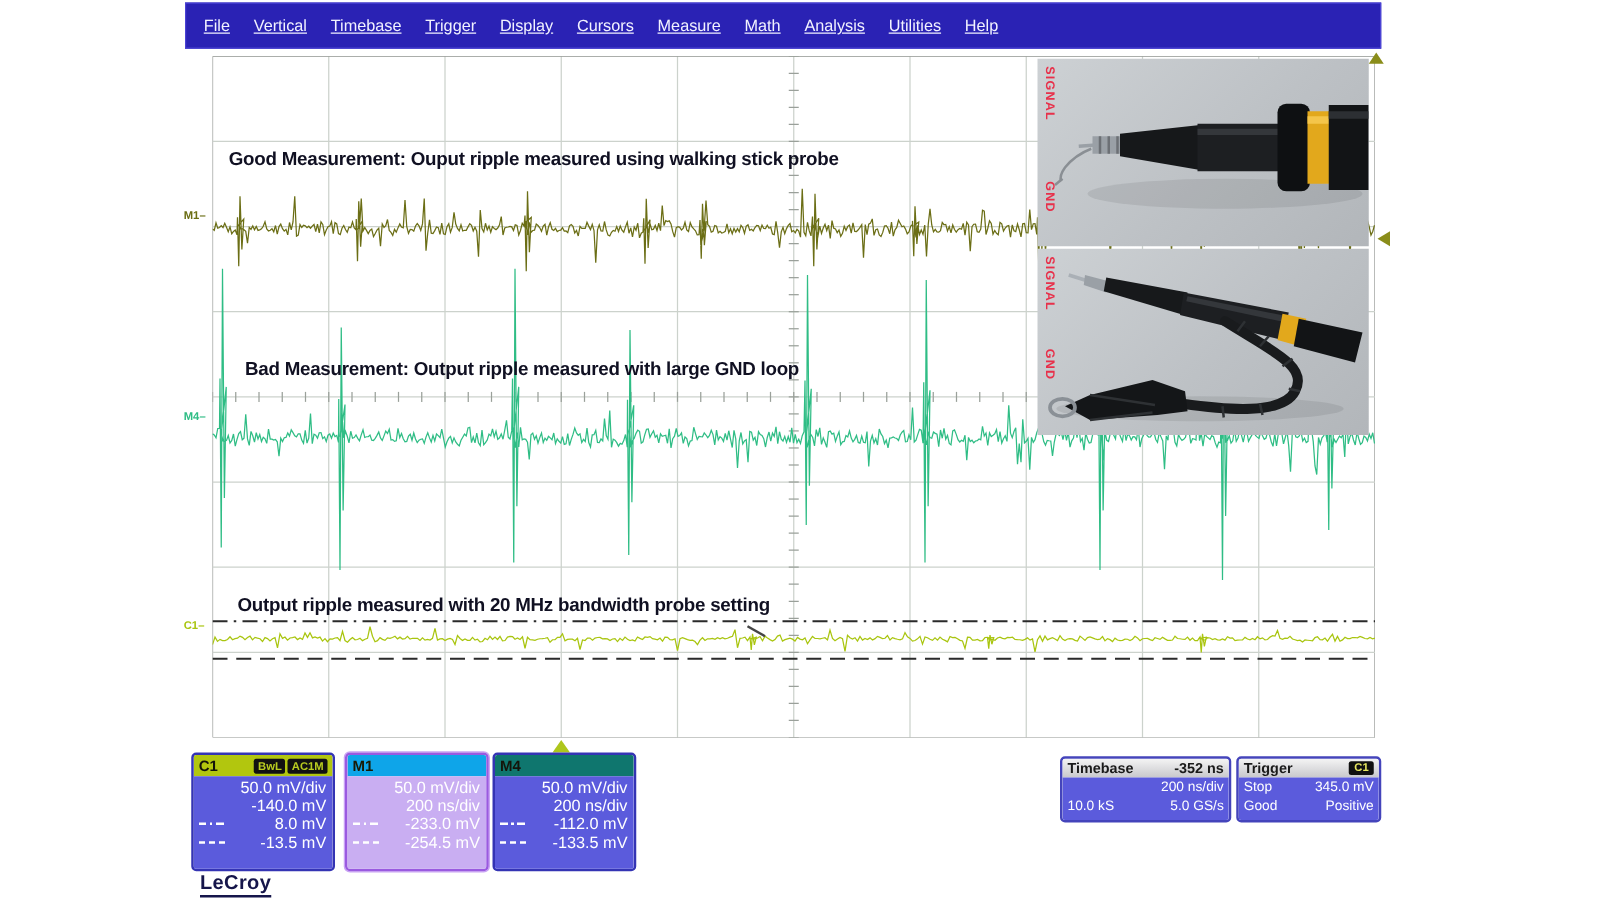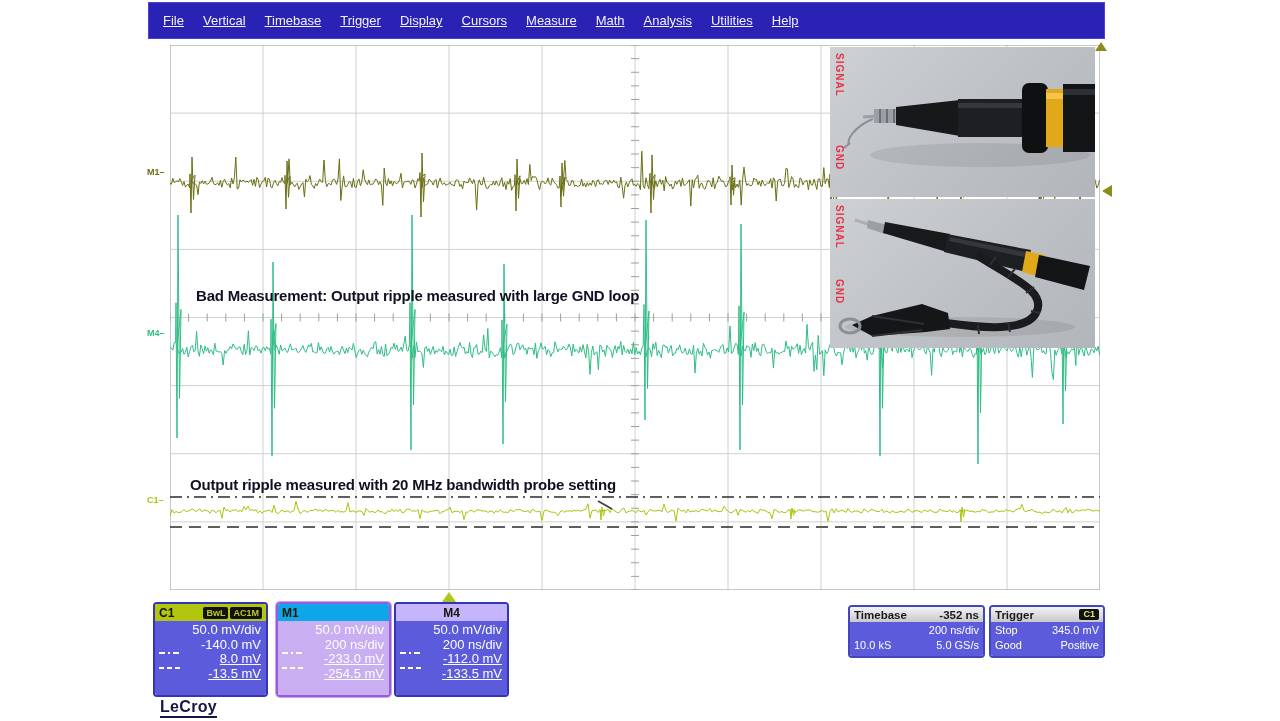--- a/index.html
+++ b/index.html
@@ -52,33 +52,33 @@
   #tri-trig-pos{left:442px;top:592px;border-left:7px solid transparent;border-right:7px solid transparent;border-bottom:10px solid #aec61c;}
   
   .panel{position:absolute;box-sizing:border-box;border-radius:4px;overflow:hidden;z-index:8;}
   .chan{width:115px;height:95px;border:2px solid #3434b4;}
   #panel-c1{left:153px;top:602px;}
   #panel-m1{left:276px;top:602px;border-color:#9a5ae0;box-shadow:0 0 0 1px #c9a4f4;}
   #panel-m4{left:394px;top:602px;}
   .chan-head{height:17px;display:flex;align-items:center;padding:0 4px;gap:3px;}
   #panel-c1 .chan-head{background:#b2c60e;}
   #panel-m1 .chan-head{background:#0ea5e9;}
-  #panel-m4 .chan-head{background:#c4b5fd;justify-content:center;}
+  #panel-m4 .chan-head{background:#0f766e;}
   .chan-name{font-size:12px;font-weight:bold;color:#14140a;}
   #panel-m1 .chan-name{color:#1a1a04;}
   .badge{
     background:#111;color:#b8cc20;font-size:9px;font-weight:bold;
     padding:0 3px;border-radius:2px;line-height:12px;margin-left:2px;
   }
   .badges{margin-left:auto;display:flex;}
   .chan-body{height:78px;padding:2px 5px 0 4px;box-sizing:border-box;}
   #panel-c1 .chan-body,#panel-m4 .chan-body{background:#5b5bdc;}
   #panel-m1 .chan-body{background:#c9aef2;}
   .chan-body .row{font-size:13px;color:#ffffff;text-align:right;line-height:14.5px;white-space:nowrap;}
-  .cursor-row{display:flex;justify-content:space-between;text-decoration:underline;}
+  .cursor-row{display:flex;align-items:center;justify-content:space-between;}
   .cursor-row:first-of-type{margin-top:7px;}
   .ic{display:inline-block;width:22px;height:2px;}
   .dashdot{background:repeating-linear-gradient(90deg,#fff 0 6px,transparent 6px 9px,#fff 9px 11px,transparent 11px 14px);}
   .dashed{background:repeating-linear-gradient(90deg,#fff 0 5px,transparent 5px 8px);}
   .tb{width:137px;height:53px;border:2px solid #4444bb;}
   #panel-timebase{left:848px;top:605px;}
   #panel-trigger{left:989px;top:605px;width:116px;}
   .tb-head{
     height:15px;background:linear-gradient(#f4f4f4,#c8c8cc);
     display:flex;align-items:center;justify-content:space-between;
@@ -229,20 +229,21 @@
     </svg>
   <svg id="trace-svg" width="930" height="545">
       <polyline points="0.0,138.1 1.4,139.3 2.8,133.3 4.2,137.5 5.6,137.0 7.0,135.5 8.4,137.0 9.8,133.6 11.2,136.8 12.6,140.4 14.0,136.5 15.4,142.1 16.8,140.2 18.2,139.1 19.6,142.9 20,128.9 21,168.0 22,112.0 23.5,154.5 25,130.2 21.0,135.0 22.4,138.0 23.8,138.0 25.2,138.9 26.6,140.1 28.0,149.6 29.4,136.9 30.8,138.5 32.2,135.7 33.6,138.9 35.0,136.1 36.4,139.3 37.8,138.9 39.2,138.1 40.6,136.0 42.0,132.4 43.4,138.1 44.8,139.8 46.2,139.2 47.6,137.9 49.0,140.4 50.4,135.4 51.8,142.3 53.2,136.3 54.6,134.3 56.0,137.9 57.4,139.9 58.8,138.5 60.2,142.9 61.6,133.0 63.0,138.9 64.4,132.6 65.8,112.0 67.2,144.0 68.6,143.1 70.0,134.7 71.4,137.0 72.8,135.2 74.2,135.7 75.6,137.2 77.0,136.0 78.4,137.6 79.8,135.9 81.2,134.5 82.6,140.3 84.0,134.3 85.4,141.4 86.8,132.5 88.2,134.5 89.6,142.7 91.0,139.0 92.4,136.4 93.8,135.9 95.2,132.4 96.6,142.0 98.0,133.1 99.4,134.1 100.8,141.9 102.2,142.7 103.6,137.6 105.0,135.4 106.4,138.6 107.8,140.8 109.2,136.6 110.6,137.2 112.0,132.5 113.4,137.4 114.8,138.8 115,130.3 116,164.0 117,116.0 118.5,152.3 120,131.4 116.2,138.1 117.6,137.8 119.0,113.9 120.4,139.8 121.8,137.1 123.2,139.3 124.6,141.9 126.0,139.4 127.4,138.3 128.8,144.3 130.2,141.8 131.6,139.0 133.0,137.6 134.4,151.9 135.8,134.2 137.2,136.9 138.6,135.5 140.0,130.6 141.4,139.3 142.8,140.9 144.2,143.4 145.6,138.5 147.0,140.7 148.4,137.3 149.8,134.1 151.2,136.7 152.6,137.3 154.0,115.0 155.4,136.4 156.8,141.7 158.2,138.6 159.6,138.7 161.0,140.0 162.4,135.8 163.8,133.9 165.2,135.7 166.6,139.4 168.0,134.1 169.4,113.8 170.8,155.5 172.2,141.4 173.6,130.9 175.0,141.5 176.4,141.8 177.8,139.5 179.2,136.6 180.6,137.1 182.0,142.5 183.4,133.5 184.8,142.0 186.2,142.6 187.6,136.3 189.0,134.0 190.4,140.7 191.8,136.9 193.2,124.8 194.6,134.2 196.0,137.7 197.4,139.7 198.8,134.9 200.2,139.8 201.6,139.2 203.0,139.2 204.4,136.5 205.8,134.0 207.2,135.3 208.6,139.8 210.0,136.8 211.4,140.0 212.8,160.4 214.2,123.1 215.6,137.9 217.0,140.6 218.4,133.6 219.8,139.0 221.2,135.9 222.6,140.8 224.0,136.3 225.4,137.8 226.8,138.7 228.2,137.4 229.6,134.9 231.0,128.3 232.4,143.0 233.8,137.4 235.2,136.8 236.6,136.6 238.0,136.1 239.4,136.5 240.8,139.4 242.2,134.9 243.6,135.4 245.0,143.0 246.4,139.4 247.8,133.7 249.2,135.8 250,127.5 251,172.0 252,108.0 253.5,156.7 255,129.0 250.6,132.6 252.0,142.9 253.4,132.8 254.8,140.9 256.2,139.4 257.6,139.1 259.0,134.2 260.4,135.4 261.8,137.2 263.2,140.0 264.6,135.8 266.0,134.4 267.4,143.1 268.8,136.6 270.2,133.1 271.6,138.4 273.0,139.4 274.4,137.7 275.8,140.3 277.2,139.4 278.6,139.1 280.0,137.1 281.4,139.9 282.8,139.8 284.2,141.1 285.6,135.7 287.0,134.6 288.4,136.0 289.8,141.4 291.2,139.4 292.6,143.8 294.0,136.1 295.4,137.7 296.8,137.6 298.2,137.6 299.6,132.9 301.0,135.9 302.4,138.7 303.8,134.5 305.2,139.4 306.6,165.1 308.0,138.9 309.4,134.8 310.8,139.7 312.2,139.8 313.6,132.2 315.0,138.9 316.4,143.1 317.8,143.8 319.2,140.8 320.6,139.4 322.0,140.0 323.4,136.3 324.8,140.2 326.2,135.8 327.6,139.2 329.0,140.8 330.4,136.5 331.8,132.7 333.2,141.6 334.6,137.3 336.0,144.6 337.4,136.5 338.8,139.2 340.2,133.6 341.6,145.3 343.0,141.6 344.4,140.6 345,129.6 346,166.0 347,114.0 348.5,153.4 350,130.8 345.8,139.4 347.2,135.9 348.6,139.9 350.0,133.9 351.4,138.8 352.8,138.3 354.2,135.4 355.6,139.4 357.0,133.6 358.4,139.5 359.8,119.4 361.2,135.5 362.6,131.5 364.0,132.2 365.4,131.7 366.8,134.1 368.2,140.3 369.6,144.7 371.0,137.2 372.4,136.3 373.8,136.9 375.2,139.0 376.6,137.6 378.0,132.8 379.4,138.9 380.8,140.2 382.2,133.1 383.6,136.5 385.0,138.1 386.4,139.6 387.8,142.9 389.2,142.8 390,131.0 391,162.0 392,118.0 393.5,151.2 395,132.0 390.6,151.2 392.0,139.3 393.4,137.0 394.8,115.4 396.2,134.7 397.6,136.1 399.0,140.7 400.4,140.0 401.8,135.4 403.2,136.0 404.6,141.3 406.0,140.1 407.4,141.4 408.8,141.0 410.2,140.1 411.6,134.1 413.0,141.2 414.4,138.0 415.8,142.0 417.2,137.7 418.6,140.7 420.0,137.9 421.4,140.4 422.8,135.3 424.2,137.1 425.6,141.7 427.0,135.9 428.4,134.8 429.8,139.3 431.2,138.4 432.6,139.7 434.0,137.0 435.4,135.3 436.8,135.6 438.2,139.5 439.6,135.1 441.0,137.8 442.4,137.9 443.8,135.2 445.2,137.6 446.6,136.8 448.0,142.2 449.4,142.7 450.8,132.1 452.2,141.3 453.6,153.2 455.0,140.5 456.4,137.0 457.8,142.0 459.2,137.9 460.6,135.3 462.0,133.8 463.4,140.4 464.8,139.4 466.2,141.3 467.6,138.4 469.0,139.8 470.4,144.7 471.8,106.1 473.2,140.8 474.6,143.5 476.0,132.8 477.4,139.7 478.8,143.7 480,128.2 481,168.0 482,110.0 483.5,154.5 485,129.6 480.2,137.8 481.6,134.4 483.0,140.3 484.4,143.6 485.8,135.9 487.2,141.7 488.6,137.4 490.0,134.4 491.4,139.4 492.8,135.1 494.2,145.8 495.6,131.5 497.0,137.6 498.4,138.2 499.8,141.1 501.2,139.0 502.6,144.1 504.0,141.7 505.4,136.0 506.8,139.3 508.2,136.1 509.6,135.0 511.0,141.5 512.4,133.2 513.8,140.1 515.2,140.2 516.6,138.8 518.0,136.9 519.4,134.7 520.8,161.1 522.2,134.6 523.6,142.7 525.0,134.3 526.4,133.5 527.8,130.1 529.2,143.3 530.6,138.8 532.0,138.2 533.4,142.9 534.8,144.2 536.2,140.9 537.6,135.9 539.0,135.6 540.4,137.6 541.8,142.0 543.2,132.7 544.6,143.9 546.0,138.9 547.4,136.9 548.8,131.2 550.2,133.8 551.6,136.4 553.0,135.8 554.4,138.3 555.8,142.0 557.2,140.6 558.6,135.8 560.0,134.5 560,131.7 561,160.0 562,120.0 563.5,150.1 565,132.6 561.4,135.2 562.8,144.9 564.2,135.3 565.6,142.6 567.0,139.0 568.4,142.4 569.8,135.0 571.2,160.1 572.6,134.4 574.0,122.1 575.4,135.0 576.8,140.5 578.2,138.5 579.6,140.5 581.0,140.7 582.4,139.6 583.8,133.0 585.2,134.8 586.6,134.5 588.0,139.8 589.4,136.3 590.8,141.3 592.2,135.0 593.6,138.6 595.0,140.7 596.4,138.8 597.8,137.8 599.2,138.4 600.6,133.7 602.0,143.1 603.4,132.8 604.8,135.0 606.2,156.0 607.6,136.3 609.0,134.4 610.4,134.3 611.8,140.4 613.2,140.8 614.6,138.3 616.0,123.2 617.4,124.0 618.8,142.6 620.2,137.8 621.6,131.6 623.0,133.8 624.4,142.3 625.8,139.4 627.2,141.6 628.6,142.8 630.0,132.9 631.4,134.0 632.8,139.9 634.2,137.4 635.6,135.8 637.0,135.5 638.4,144.8 639.8,134.9 641.2,139.6 642.6,140.3 644.0,134.2 645.4,138.8 646.8,144.5 648.2,134.1 649.6,133.8 651.0,141.2 652.4,141.3 653.8,122.6 655.2,138.7 656.6,134.0 658.0,133.9 659.4,142.5 660,128.9 661,168.0 662,112.0 663.5,154.5 665,130.2 660.8,144.3 662.2,135.2 663.6,132.8 665.0,136.7 666.4,156.0 667.8,135.5 669.2,141.8 670.6,142.2 672.0,140.7 673.4,139.6 674.8,139.9 676.2,134.6 677.6,142.2 679.0,138.7 680.4,139.6 681.8,134.4 683.2,139.6 684.6,133.5 686.0,141.2 687.4,137.3 688.8,131.7 690.2,134.5 691.6,138.2 693.0,137.6 694.4,143.1 695.8,134.1 697.2,140.2 698.6,138.8 700.0,139.8 701.4,139.8 702.8,137.6 704.2,136.2 705.6,134.8 707.0,139.8 708.4,134.6 709.8,138.9 711.2,139.4 712.6,134.5 714.0,140.4 715.4,139.3 716.8,134.0 718.2,158.9 719.6,140.7 721.0,136.9 722.4,139.4 723.8,132.2 725.2,137.5 726.6,138.9 728.0,136.9 729.4,137.4 730.8,138.8 732.2,136.6 733.6,131.3 735.0,144.7 736.4,144.8 737.8,140.7 739.2,134.1 740.6,137.5 742.0,135.4 743.4,132.8 744.8,140.3 746.2,134.8 747.6,137.9 749.0,133.0 750.4,140.9 751.8,137.4 753.2,135.6 754.6,135.0 756.0,139.9 757.4,143.1 758.8,139.2 760.2,142.5 761.6,144.8 763.0,137.7 764.4,140.5 765.8,132.9 767.2,155.9 768.6,131.8 770.0,140.8 771.4,140.2 772.8,147.2 774.2,133.6 775.6,133.9 777.0,138.3 778.4,142.9 779.8,136.4 781.2,134.1 782.6,134.9 784.0,137.5 785.4,133.2 786.8,137.3 788.2,137.6 789.6,139.8 790,131.0 791,164.0 792,118.0 793.5,152.3 795,132.0 791.0,138.4 792.4,132.9 793.8,141.6 795.2,141.6 796.6,135.0 798.0,137.2 799.4,139.5 800.8,136.4 802.2,137.9 803.6,138.3 805.0,138.4 806.4,141.0 807.8,141.1 809.2,140.8 810.6,133.9 812.0,136.3 813.4,145.6 814.8,137.6 816.2,143.8 817.6,139.4 819.0,137.3 820.4,136.2 821.8,142.5 823.2,140.0 824.6,134.6 826.0,141.7 827.4,141.9 828.8,132.9 830.2,140.4 831.6,138.7 833.0,143.2 834.4,131.1 835.8,139.4 837.2,137.3 838.6,138.3 840.0,139.3 841.4,137.7 842.8,142.8 844.2,140.0 845.6,145.1 847.0,142.4 848.4,136.6 849.8,137.3 851.2,136.0 852.6,132.2 854.0,143.9 855.4,138.8 856.8,136.5 858.2,142.0 859.6,135.3 861.0,137.9 862.4,136.6 863.8,137.1 865.2,138.7 866.6,139.8 868.0,139.3 869.4,157.0 870,129.6 871,166.0 872,114.0 873.5,153.4 875,130.8 870.8,138.0 872.2,138.3 873.6,138.5 875.0,137.2 876.4,141.0 877.8,141.3 879.2,134.6 880.6,139.6 882.0,140.6 883.4,137.5 884.8,153.6 886.2,112.8 887.6,135.6 889.0,134.4 890.4,136.3 891.8,142.5 893.2,137.8 894.6,140.8 896.0,137.3 897.4,134.2 898.8,141.4 900.2,138.4 901.6,138.1 903.0,131.8 904.4,140.4 905.8,139.1 907.2,140.0 908.6,134.0 910.0,158.9 911.4,138.0 912.8,138.8 914.2,139.6 915.6,140.1 917.0,138.2 918.4,144.7 919.8,135.8 921.2,144.4 922.6,134.6 924.0,131.5 925.4,136.6 926.8,143.1 928.2,140.2 929.6,135.2" fill="none" stroke="#6b6e15" stroke-width="1"></polyline>
       <polyline points="0.0,302.1 1.4,303.0 2.8,305.2 4.2,297.8 5.6,297.6 6,257.8 7,393.0 8,170.0 9.5,353.4 11,264.5 7.0,301.8 8.4,307.8 9.8,308.1 11.2,307.3 12.6,303.4 14.0,309.4 15.4,307.3 16.8,302.2 18.2,311.9 19.6,306.5 21.0,301.8 22.4,300.2 23.8,306.8 25.2,305.5 26.6,286.4 28.0,306.1 29.4,311.3 30.8,300.1 32.2,303.6 33.6,308.7 35.0,301.1 36.4,306.2 37.8,302.6 39.2,308.2 40.6,304.9 42.0,306.1 43.4,309.7 44.8,298.2 46.2,306.3 47.6,306.3 49.0,307.1 50.4,306.6 51.8,308.4 53.2,320.0 54.6,305.5 56.0,308.3 57.4,305.2 58.8,304.9 60.2,301.3 61.6,303.9 63.0,298.9 64.4,301.1 65.8,303.7 67.2,304.5 68.6,302.0 70.0,302.0 71.4,307.1 72.8,309.7 74.2,299.3 75.6,309.5 77.0,305.4 78.4,285.8 79.8,310.0 81.2,302.4 82.6,303.2 84.0,305.6 85.4,301.2 86.8,301.1 88.2,305.9 89.6,304.5 91.0,308.2 92.4,303.2 93.8,302.2 95.2,305.6 96.6,301.5 98.0,304.2 99.4,303.3 100.8,308.9 101,274.2 102,411.0 103,217.0 104.5,363.3 106,278.6 102.2,304.3 103.6,285.7 105.0,305.4 106.4,300.1 107.8,304.0 109.2,309.3 110.6,300.0 112.0,305.5 113.4,305.0 114.8,303.0 116.2,305.7 117.6,307.6 119.0,302.9 120.4,298.8 121.8,305.0 123.2,304.4 124.6,304.3 126.0,303.0 127.4,307.1 128.8,307.4 130.2,305.7 131.6,303.3 133.0,300.6 134.4,305.3 135.8,307.4 137.2,303.7 138.6,299.9 140.0,301.8 141.4,298.4 142.8,307.0 144.2,306.7 145.6,308.1 147.0,307.7 148.4,297.6 149.8,305.1 151.2,301.8 152.6,306.0 154.0,308.5 155.4,308.1 156.8,303.8 158.2,302.4 159.6,307.2 161.0,301.4 162.4,306.2 163.8,309.1 165.2,307.2 166.6,306.4 168.0,306.1 169.4,309.7 170.8,304.7 172.2,301.3 173.6,305.3 175.0,308.6 176.4,303.3 177.8,307.7 179.2,302.2 180.6,303.5 182.0,305.1 183.4,298.3 184.8,305.5 186.2,312.6 187.6,308.4 189.0,305.5 190.4,304.1 191.8,309.3 193.2,305.3 194.6,308.6 196.0,310.4 197.4,311.7 198.8,307.2 200.2,304.8 201.6,302.3 203.0,303.8 204.4,297.3 205.8,296.8 207.2,309.1 208.6,304.6 210.0,309.3 211.4,301.5 212.8,309.3 214.2,311.5 215.6,299.1 217.0,310.8 218.4,309.1 219.8,306.9 221.2,302.3 222.6,303.7 224.0,298.2 225.4,304.5 226.8,299.9 228.2,306.4 229.6,305.2 231.0,302.1 232.4,306.4 233.8,299.1 235.2,291.2 236.6,304.8 238.0,306.2 239.4,299.7 240,257.8 241,405.0 242,170.0 243.5,360.0 245,264.5 240.8,302.0 242.2,313.2 243.6,301.0 245.0,312.5 246.4,296.9 247.8,306.8 249.2,306.1 250.6,306.5 252.0,308.8 253.4,322.5 254.8,302.8 256.2,301.5 257.6,306.4 259.0,303.6 260.4,309.5 261.8,305.1 263.2,301.4 264.6,309.0 266.0,305.5 267.4,307.3 268.8,304.1 270.2,305.3 271.6,306.8 273.0,301.4 274.4,309.8 275.8,306.1 277.2,308.0 278.6,309.5 280.0,304.3 281.4,310.5 282.8,310.1 284.2,301.9 285.6,311.4 287.0,306.5 288.4,302.5 289.8,297.4 291.2,301.4 292.6,303.2 294.0,302.1 295.4,309.0 296.8,306.5 298.2,308.2 299.6,297.4 301.0,309.0 302.4,312.6 303.8,302.9 305.2,302.7 306.6,299.3 308.0,309.0 309.4,309.1 310.8,306.1 312.2,307.7 313.6,289.9 315.0,303.5 316.4,306.4 317.8,283.4 319.2,312.8 320.6,306.3 322.0,307.1 323.4,309.1 324.8,311.9 326.2,309.7 327.6,310.4 329.0,307.5 330.4,302.6 331.8,312.8 332,274.9 333,399.0 334,219.0 335.5,356.7 337,279.2 333.2,300.0 334.6,313.0 336.0,307.6 337.4,305.6 338.8,301.7 340.2,299.1 341.6,300.0 343.0,309.5 344.4,308.5 345.8,302.9 347.2,298.4 348.6,298.2 350.0,304.8 351.4,302.0 352.8,299.7 354.2,304.8 355.6,303.2 357.0,309.3 358.4,302.1 359.8,304.1 361.2,303.6 362.6,303.2 364.0,309.6 365.4,298.1 366.8,313.4 368.2,305.9 369.6,303.9 371.0,297.8 372.4,304.1 373.8,303.5 375.2,301.3 376.6,309.7 378.0,304.6 379.4,305.9 380.8,311.7 382.2,307.9 383.6,307.5 385.0,296.8 386.4,301.9 387.8,306.6 389.2,304.1 390.6,304.3 392.0,304.4 393.4,301.3 394.8,303.0 396.2,305.1 397.6,303.4 399.0,299.2 400.4,302.7 401.8,310.9 403.2,299.1 404.6,306.9 406.0,304.3 407.4,305.5 408.8,308.1 410.2,301.7 411.6,307.1 413.0,299.6 414.4,306.3 415.8,313.0 417.2,299.3 418.6,306.1 420.0,329.4 421.4,307.6 422.8,301.0 424.2,310.1 425.6,307.7 427.0,306.7 428.4,324.8 429.8,300.1 431.2,300.7 432.6,307.1 434.0,304.9 435.4,311.4 436.8,300.3 438.2,302.6 439.6,303.4 441.0,305.9 442.4,312.6 443.8,305.0 445.2,300.6 446.6,307.9 448.0,301.5 449.4,304.1 450.8,296.5 452.2,309.9 453.6,300.4 455.0,306.4 456.4,307.8 457.8,304.1 459.2,308.9 460.6,304.2 462.0,308.8 463.4,297.2 464.8,309.6 466.2,302.5 467.6,309.1 469.0,306.4 470.4,309.7 471.8,303.5 473.2,300.5 474,259.5 475,375.0 476,175.0 477.5,343.5 479,266.0 474.6,308.0 476.0,311.7 477.4,305.1 478.8,302.8 480.2,305.0 481.6,311.7 483.0,298.7 484.4,304.2 485.8,297.2 487.2,310.5 488.6,305.3 490.0,308.8 491.4,312.9 492.8,300.4 494.2,299.9 495.6,302.3 497.0,301.5 498.4,308.1 499.8,303.9 501.2,300.5 502.6,310.8 504.0,308.5 505.4,308.1 506.8,303.4 508.2,304.5 509.6,299.8 511.0,305.5 512.4,308.4 513.8,306.5 515.2,303.3 516.6,309.0 518.0,309.5 519.4,303.9 520.8,308.8 522.2,309.2 523.6,300.3 525.0,328.1 526.4,307.8 527.8,303.3 529.2,309.4 530.6,306.0 532.0,311.0 533.4,298.2 534.8,302.1 536.2,304.2 537.6,309.9 539.0,307.1 540.4,313.3 541.8,305.5 543.2,305.3 544.6,304.6 546.0,305.4 547.4,305.8 548.8,307.4 550.2,303.0 551.6,300.8 553.0,299.5 554.4,308.4 555.8,308.2 557.2,302.9 558.6,306.8 560.0,281.0 561.4,308.6 562.8,307.2 564.2,302.7 565.6,298.5 567.0,299.2 568.4,309.5 569,260.9 570,405.0 571,179.0 572.5,360.0 574,267.2 569.8,303.8 571.2,310.9 572.6,301.4 574.0,305.1 575.4,305.6 576.8,300.7 578.2,301.7 579.6,302.4 581.0,312.3 582.4,299.0 583.8,305.6 585.2,297.7 586.6,306.3 588.0,303.3 589.4,309.7 590.8,310.9 592.2,299.8 593.6,299.0 595.0,302.5 596.4,306.8 597.8,308.6 599.2,307.2 600.6,308.1 602.0,303.2 603.4,323.1 604.8,304.9 606.2,308.2 607.6,307.2 609.0,309.2 610.4,307.8 611.8,307.5 613.2,306.2 614.6,306.8 616.0,296.0 617.4,303.8 618.8,301.4 620.2,311.4 621.6,301.3 623.0,304.2 624.4,303.2 625.8,302.0 627.2,298.7 628.6,308.4 630.0,300.2 631.4,309.5 632.8,306.0 634.2,303.6 635.6,308.1 637.0,279.3 638.4,301.5 639.8,305.1 641.2,300.2 642.6,297.2 644.0,326.3 645.4,309.9 646.8,324.7 648.2,290.4 649.6,309.3 651.0,308.0 652.4,305.6 653.8,330.7 655.2,304.9 656.6,308.8 658.0,306.7 659.4,301.2 660.8,297.6 662.2,302.5 663.6,301.9 665.0,308.3 666.4,311.1 667.8,307.3 669.2,307.6 670.6,307.8 672.0,319.8 673.4,308.8 674.8,302.5 676.2,302.2 677.6,303.4 679.0,300.5 680.4,306.7 681.8,299.6 683.2,307.3 684.6,300.5 686.0,312.7 687.4,307.7 688.8,305.5 690.2,295.9 691.6,305.1 693.0,294.8 694.4,308.2 695.8,305.7 697.2,315.2 698.6,301.3 700.0,306.4 701.4,309.4 702.8,309.0 704.2,302.3 705.6,295.5 707.0,299.4 708.4,303.3 709,274.9 710,411.0 711,219.0 712.5,363.3 714,279.2 709.8,303.1 711.2,301.3 712.6,323.1 714.0,300.9 715.4,307.2 716.8,308.1 718.2,301.8 719.6,300.3 721.0,303.2 722.4,306.2 723.8,292.8 725.2,301.3 726.6,304.8 728.0,308.1 729.4,296.8 730.8,307.4 732.2,302.2 733.6,303.6 735.0,307.0 736.4,304.4 737.8,304.5 739.2,306.8 740.6,297.4 742.0,312.6 743.4,306.0 744.8,303.3 746.2,298.6 747.6,303.3 749.0,304.6 750.4,304.5 751.8,302.1 753.2,300.9 754.6,306.6 756.0,308.9 757.4,301.2 758.8,304.5 760.2,307.7 761.6,330.3 763.0,303.7 764.4,307.2 765.8,277.6 767.2,302.5 768.6,297.9 770.0,308.8 771.4,311.7 772.8,302.7 774.2,305.6 775.6,307.3 777.0,306.5 778.4,304.8 779.8,298.2 781.2,298.9 782.6,309.7 784.0,306.0 785.4,306.2 786.8,307.0 788.2,277.5 789.6,307.5 791.0,301.5 792.4,312.0 793.8,301.9 795.2,304.1 796.6,305.3 798.0,306.6 799.4,303.6 800.8,304.4 802.2,309.3 803.6,312.7 805.0,308.7 806.4,309.3 807,275.6 808,419.0 809,221.0 810.5,367.7 812,279.8 807.8,306.0 809.2,282.6 810.6,308.6 812.0,307.4 813.4,303.6 814.8,309.5 816.2,307.6 817.6,298.0 819.0,308.0 820.4,305.5 821.8,298.4 823.2,303.1 824.6,308.7 826.0,301.7 827.4,300.2 828.8,308.1 830.2,305.3 831.6,302.9 833.0,299.3 834.4,303.3 835.8,304.7 837.2,305.8 838.6,300.2 840.0,303.6 841.4,306.4 842.8,305.4 844.2,300.1 845.6,302.6 847.0,308.4 848.4,312.1 849.8,302.1 851.2,311.8 852.6,302.3 854.0,301.7 855.4,301.3 856.8,310.1 858.2,305.0 859.6,299.9 861.0,311.9 862.4,332.4 863.8,302.3 865.2,296.6 866.6,304.4 868.0,305.0 869.4,303.8 870.8,300.1 872.2,307.8 873.6,305.5 875.0,309.1 876.4,308.1 877.8,280.0 879.2,298.2 880.6,308.3 882.0,327.8 883.4,334.6 884.8,305.0 886.2,310.3 887.6,305.3 889.0,303.5 890.4,300.8 891.8,308.8 892,285.4 893,379.0 894,249.0 895.5,345.7 897,288.2 893.2,300.1 894.6,303.9 896.0,312.7 897.4,306.6 898.8,309.0 900.2,306.4 901.6,303.8 903.0,305.2 904.4,302.4 905.8,320.6 907.2,285.3 908.6,310.1 910.0,304.3 911.4,301.5 912.8,307.0 914.2,311.0 915.6,300.6 917.0,305.8 918.4,310.5 919.8,309.2 921.2,303.9 922.6,304.9 924.0,307.8 925.4,302.4 926.8,305.8 928.2,301.2 929.6,309.8" fill="none" stroke="#2fbd85" stroke-width="1"></polyline>
       <polyline points="0.0,470.7 2.0,464.7 4.0,468.1 6.0,466.5 8.0,467.4 10.0,467.4 12.0,466.6 14.0,464.4 16.0,466.8 18.0,465.9 20.0,465.5 22.0,463.9 24.0,464.9 26.0,466.7 28.0,465.0 30.0,463.9 32.0,466.9 34.0,464.9 36.0,465.5 38.0,466.0 40.0,468.2 42.0,465.1 44.0,465.9 46.0,467.7 48.0,466.0 50.0,465.1 52.0,473.3 54.0,462.0 56.0,465.7 58.0,464.6 60.0,467.1 62.0,465.4 64.0,465.1 66.0,464.6 68.0,466.7 70.0,465.4 72.0,466.5 74.0,461.4 76.0,464.9 78.0,461.2 80.0,465.3 82.0,464.6 84.0,465.5 86.0,464.7 88.0,467.9 90.0,465.9 92.0,468.4 94.0,466.1 96.0,466.2 98.0,465.4 100.0,465.1 102.0,467.5 104.0,460.1 106.0,467.4 108.0,468.8 110.0,466.6 112.0,465.1 114.0,466.8 116.0,466.6 118.0,465.6 120.0,467.5 122.0,466.4 124.0,465.7 126.0,456.4 128.0,464.0 130.0,468.4 132.0,467.5 134.0,465.1 136.0,466.5 138.0,467.3 140.0,465.3 142.0,465.6 144.0,465.0 146.0,464.0 148.0,466.1 150.0,464.7 152.0,466.2 154.0,465.9 156.0,464.1 158.0,466.3 160.0,465.6 162.0,465.6 164.0,465.7 166.0,467.3 168.0,465.3 170.0,467.1 172.0,466.6 174.0,467.1 176.0,465.7 178.0,457.7 180.0,467.1 182.0,466.1 184.0,465.9 186.0,467.4 188.0,466.3 190.0,465.8 192.0,466.6 194.0,470.6 196.0,463.4 198.0,465.8 200.0,467.3 202.0,466.1 204.0,467.3 206.0,467.3 208.0,464.9 210.0,467.1 212.0,466.4 214.0,468.5 216.0,468.2 218.0,465.6 220.0,466.8 222.0,464.1 224.0,466.5 226.0,464.7 228.0,466.6 230.0,464.1 232.0,467.7 234.0,467.4 236.0,464.7 238.0,464.1 240.0,464.3 242.0,466.4 244.0,465.4 246.0,466.6 248.0,464.5 250.0,473.6 252.0,464.8 254.0,466.8 256.0,466.9 258.0,467.3 260.0,466.4 262.0,466.0 264.0,465.9 266.0,465.6 268.0,465.2 270.0,468.8 272.0,466.8 274.0,466.7 276.0,464.8 278.0,464.8 280.0,462.1 282.0,467.7 284.0,466.5 286.0,466.3 288.0,466.3 290.0,467.6 292.0,465.6 294.0,474.6 296.0,467.0 298.0,467.4 300.0,465.5 302.0,465.5 304.0,467.2 306.0,465.5 308.0,465.0 310.0,464.9 312.0,466.1 314.0,465.9 316.0,466.1 318.0,467.4 320.0,466.2 322.0,465.9 324.0,468.3 326.0,465.7 328.0,467.3 330.0,464.7 332.0,466.4 334.0,467.4 336.0,467.0 338.0,467.8 340.0,464.6 342.0,465.7 344.0,466.6 346.0,464.6 348.0,464.8 350.0,464.3 352.0,465.9 354.0,466.3 356.0,466.8 358.0,465.4 360.0,468.0 362.0,464.7 364.0,464.9 366.0,466.7 368.0,466.8 370.0,466.0 372.0,475.4 374.0,465.9 376.0,465.2 378.0,465.9 380.0,466.7 382.0,467.3 384.0,467.1 386.0,468.2 388.0,470.7 390.0,467.1 392.0,465.2 394.0,467.4 396.0,466.0 398.0,466.0 400.0,465.8 402.0,466.5 404.0,465.2 406.0,466.1 408.0,465.1 410.0,466.1 412.0,465.6 414.0,464.7 416.0,464.0 418.0,458.7 420.0,473.2 422.0,465.7 424.0,465.4 426.0,464.8 428.0,467.5 430,464.6 431,475.0 432,462.0 433.5,470.9 435,464.8 430.0,466.4 432.0,465.3 434.0,466.2 436.0,465.4 438.0,464.2 440.0,467.6 442.0,464.0 444.0,465.4 446.0,466.7 448.0,467.9 450.0,466.6 452.0,463.9 454.0,463.1 456.0,467.9 458.0,466.7 460.0,466.1 462.0,465.5 464.0,466.3 466.0,467.8 468.0,464.9 470.0,466.3 472.0,466.8 474.0,465.3 476.0,470.0 478.0,466.9 480.0,464.2 482.0,465.7 484.0,465.8 486.0,466.0 488.0,465.6 490.0,465.2 492.0,466.9 494.0,459.0 496.0,465.7 498.0,467.6 500.0,466.2 502.0,465.0 504.0,465.9 506.0,476.1 508.0,463.2 510.0,465.2 512.0,466.2 514.0,465.2 516.0,467.9 518.0,464.1 520.0,467.1 522.0,465.8 524.0,466.6 526.0,465.3 528.0,467.0 530.0,465.9 532.0,464.1 534.0,464.9 536.0,465.8 538.0,465.6 540.0,463.4 542.0,467.0 544.0,465.1 546.0,465.9 548.0,466.4 550.0,466.8 552.0,466.1 554.0,461.1 556.0,464.4 558.0,465.7 560.0,467.9 562.0,467.4 564.0,466.1 566.0,464.1 568.0,470.3 570.0,464.6 572.0,465.2 574.0,466.4 576.0,467.3 578.0,465.3 580.0,467.1 582.0,464.7 584.0,466.4 586.0,467.3 588.0,468.5 590.0,464.2 592.0,465.1 594.0,465.0 596.0,466.0 598.0,467.3 600.0,467.8 602.0,473.7 604.0,464.8 606.0,464.9 608.0,467.1 610.0,467.1 612.0,466.6 614.0,467.7 616.0,467.6 618.0,465.0 620,464.9 621,474.0 622,463.0 623.5,470.4 625,465.1 620.0,465.2 622.0,466.9 624.0,466.6 626.0,467.2 628.0,465.4 630.0,464.8 632.0,465.7 634.0,466.0 636.0,464.9 638.0,465.1 640.0,464.8 642.0,466.5 644.0,466.7 646.0,466.8 648.0,467.3 650.0,466.5 652.0,465.3 654.0,467.1 656.0,466.1 658.0,476.5 660.0,466.7 662.0,463.7 664.0,468.0 666.0,463.9 668.0,466.9 670.0,465.9 672.0,465.1 674.0,466.2 676.0,467.4 678.0,463.5 680.0,466.3 682.0,467.4 684.0,466.2 686.0,465.9 688.0,466.1 690.0,467.3 692.0,467.8 694.0,463.9 696.0,465.5 698.0,467.3 700.0,465.1 702.0,464.5 704.0,465.3 706.0,466.1 708.0,466.6 710.0,466.3 712.0,464.3 714.0,467.7 716.0,465.9 718.0,466.7 720.0,468.2 722.0,465.5 724.0,467.0 726.0,467.4 728.0,467.3 730.0,466.3 732.0,466.4 734.0,467.4 736.0,466.4 738.0,464.0 740.0,465.3 742.0,467.5 744.0,466.0 746.0,465.8 748.0,465.7 750.0,466.7 752.0,467.5 754.0,465.2 756.0,465.8 758.0,466.5 760.0,464.8 762.0,466.1 764.0,467.3 766.0,467.3 768.0,467.0 770.0,464.0 772.0,465.8 774.0,466.0 776.0,466.4 778.0,466.5 780.0,464.7 782.0,467.2 784.0,465.5 786.0,467.5 788.0,467.5 790,464.6 791,477.0 792,462.0 793.5,472.1 795,464.8 790.0,465.7 792.0,466.6 794.0,467.0 796.0,465.2 798.0,465.4 800.0,466.6 802.0,466.0 804.0,466.9 806.0,467.1 808.0,466.1 810.0,467.1 812.0,464.4 814.0,465.4 816.0,465.3 818.0,467.5 820.0,467.1 822.0,467.0 824.0,466.9 826.0,464.9 828.0,466.2 830.0,466.8 832.0,465.8 834.0,466.8 836.0,464.4 838.0,466.1 840.0,465.3 842.0,466.9 844.0,466.6 846.0,464.7 848.0,463.6 850.0,463.9 852.0,459.4 854.0,465.7 856.0,466.5 858.0,465.6 860.0,465.7 862.0,464.1 864.0,466.2 866.0,466.8 868.0,467.4 870.0,467.1 872.0,468.6 874.0,467.0 876.0,467.2 878.0,467.4 880.0,467.6 882.0,465.1 884.0,464.4 886.0,466.7 888.0,466.8 890.0,465.4 892.0,468.0 894.0,464.9 896.0,462.4 898.0,467.9 900.0,464.1 902.0,468.0 904.0,466.9 906.0,464.8 908.0,465.9 910.0,465.9 912.0,465.0 914.0,465.0 916.0,465.3 918.0,464.1 920.0,464.9 922.0,465.8 924.0,466.0 926.0,465.0 928.0,466.0 930.0,465.4" fill="none" stroke="#a9c50f" stroke-width="1"></polyline>
       <line x1="0" y1="452" x2="930" y2="452" stroke="#2a2a2a" stroke-width="1.6" stroke-dasharray="12 5 2 5"></line>
       <line x1="0" y1="482" x2="930" y2="482" stroke="#2a2a2a" stroke-width="1.6" stroke-dasharray="12 7"></line>
       <line x1="428" y1="456" x2="442" y2="464" stroke="#444" stroke-width="2"></line>
     </svg>
 
+  <div class="annotation" style="left:13px;top:74px">Good Measurement: Ouput ripple measured using walking stick probe</div>
   <div class="annotation" style="left:26px;top:242px">Bad Measurement: Output ripple measured with large GND loop</div>
   <div class="annotation" style="left:20px;top:431px">Output ripple measured with 20 MHz bandwidth probe setting</div>
 </div>
 
 <div class="photo" id="photo-top">
   <span class="photo-label signal">SIGNAL</span>
   <span class="photo-label gnd">GND</span>
   <svg width="265" height="150" viewBox="0 0 265 150">
     <ellipse cx="150" cy="108" rx="110" ry="12" fill="#00000014"></ellipse>
     <path d="M43,72 q-13,5 -21,15 q-5,7 -3,11" stroke="#8a8f94" stroke-width="2" fill="none"></path>

